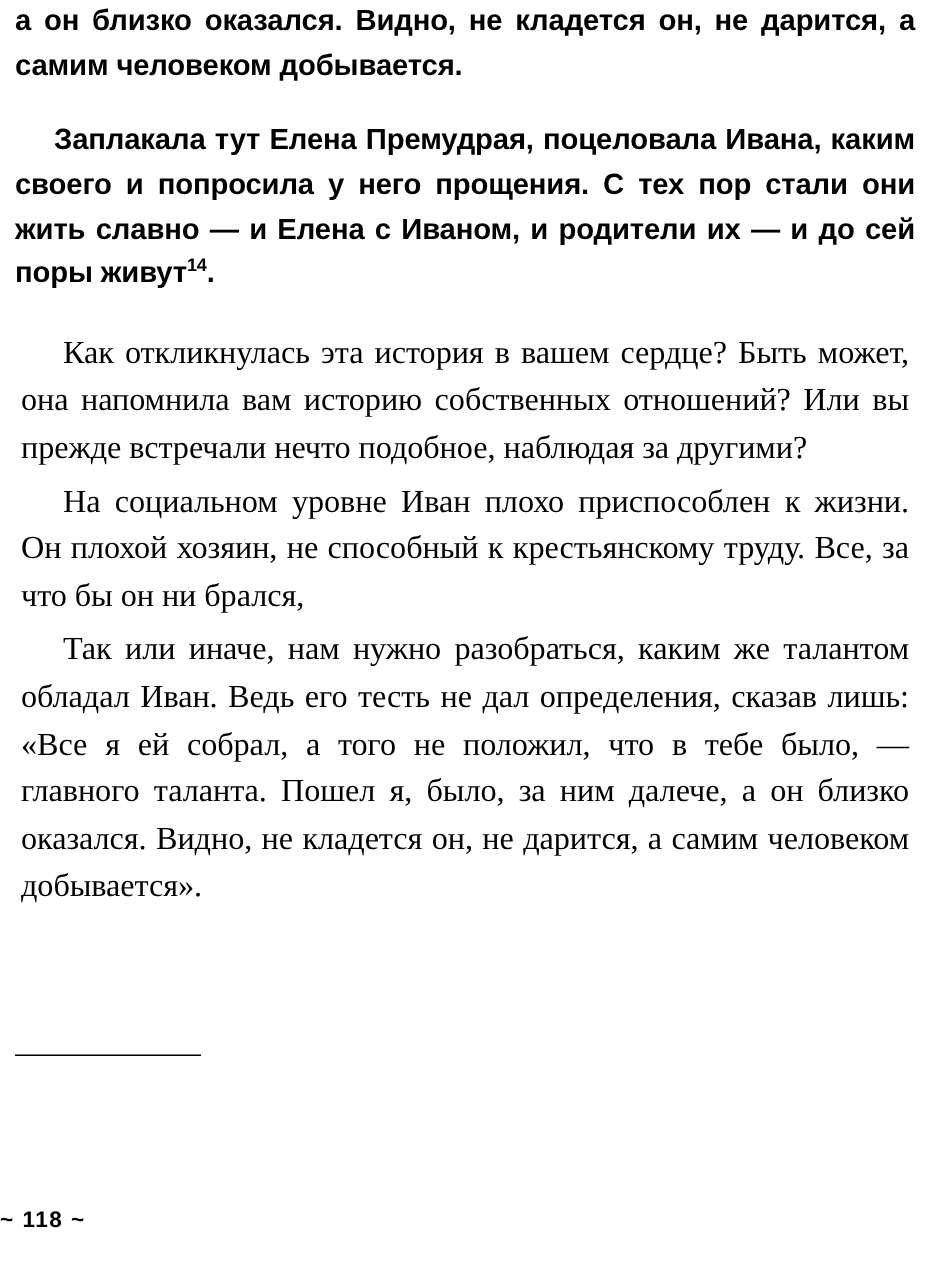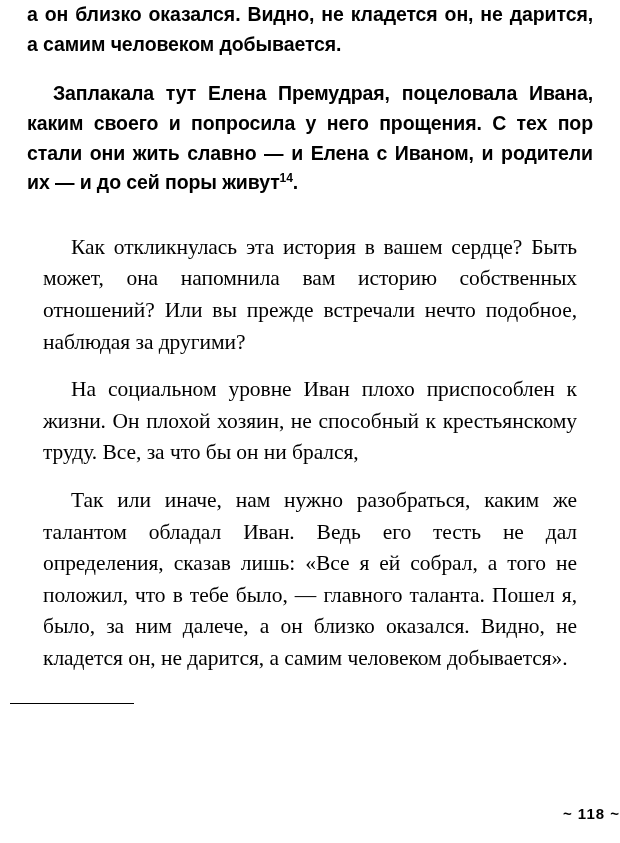--- a/index.html
+++ b/index.html
@@ -12,21 +12,21 @@
     height: 843px;
     overflow: hidden;
     font-family: "Liberation Serif", serif;
     color: #000000;
   }
   .page {
     position: relative;
     width: 620px;
     height: 843px;
     box-sizing: border-box;
-    padding: 0 27px;
+    padding: 0 10px;
   }
   .block-bold {
     font-family: "Liberation Sans", sans-serif;
     font-weight: bold;
     font-size: 19.5px;
     line-height: 1.52;
     text-align: justify;
     letter-spacing: -0.1px;
   }
   .block-bold p {
@@ -39,21 +39,21 @@
     height: 20px;
   }
   .block-serif {
     font-family: "Liberation Serif", serif;
     font-size: 21.5px;
     line-height: 1.47;
     text-align: justify;
     letter-spacing: -0.05px;
   }
   .block-serif p {
-    margin: 16px;
+    margin: 4px;
   }
   .block-serif p.indent {
     text-indent: 28px;
   }
   .lead-gap {
     height: 18px;
   }
   sup {
     font-size: 0.62em;
     vertical-align: super;
@@ -82,21 +82,21 @@
   }
   .footnote p { margin: 0; }
   .footnote sup {
     font-size: 0.7em;
   }
   .page-number {
     position: absolute;
     left: 0;
     top: 805px;
     width: 620px;
-    text-align: right;
+    text-align: left;
     font-family: "Liberation Sans", sans-serif;
     font-weight: bold;
     font-size: 15px;
     letter-spacing: 1px;
   }
 </style>
 </head>
 <body>
 
 <div class="page">

